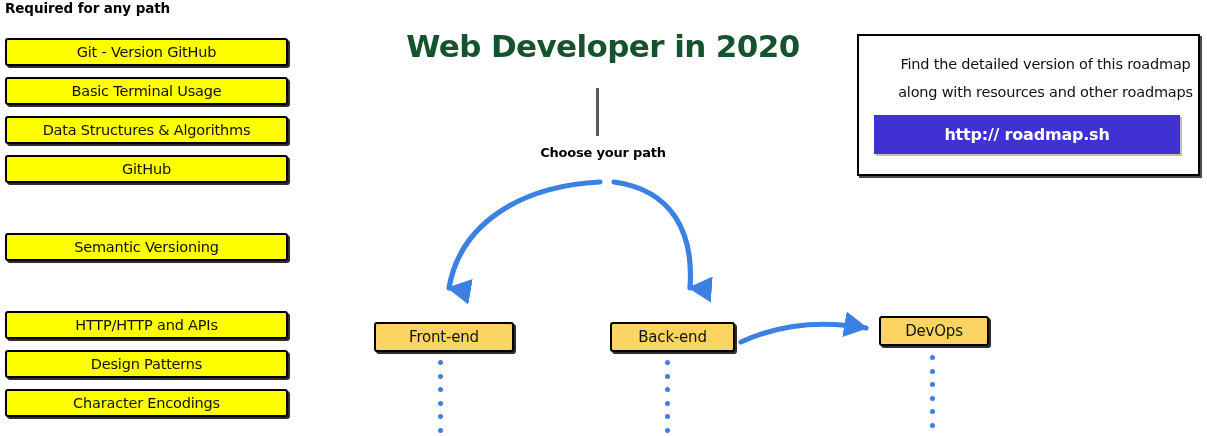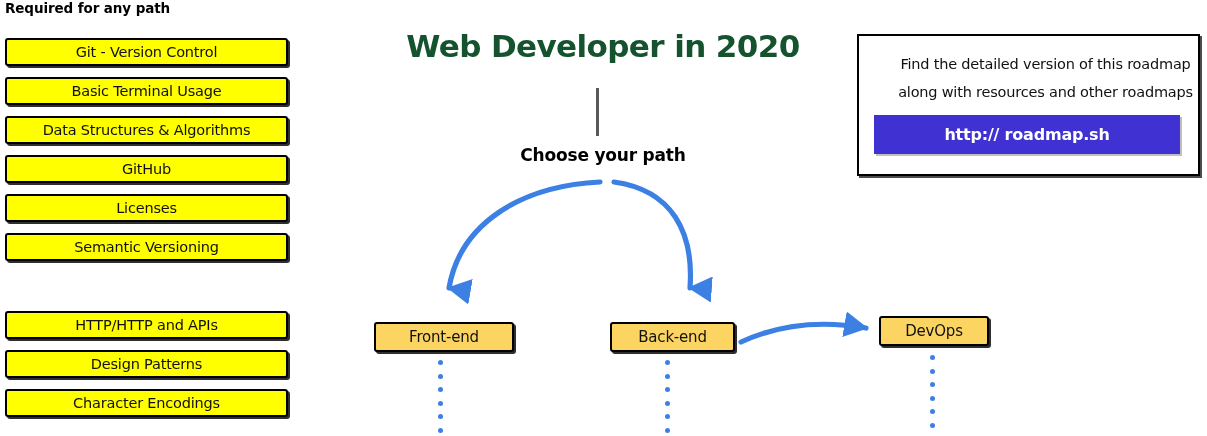--- a/index.html
+++ b/index.html
@@ -76,21 +76,21 @@
     width: 3px;
     height: 48px;
     background: #595959;
   }
   #choose-path-label {
     position: absolute;
     left: 303px;
     top: 145px;
     width: 600px;
     text-align: center;
-    font-size: 17px;
+    font-size: 13px;
     font-weight: bold;
     color: #000000;
     letter-spacing: -0.2px;
     white-space: nowrap;
   }
 
   
   #arrow-layer {
     position: absolute;
     left: 0;
@@ -185,33 +185,30 @@
     white-space: nowrap;
   }
 </style>
 </head>
 <body>
 
 <div id="required-section">
   <div id="required-heading">Required for any path</div>
 
   <div class="req-box" id="req-box-0" style="top:38px">
-    <span>Git - Version Control</span>
+    <span>Git - Version GitHub</span>
   </div>
   <div class="req-box" id="req-box-1" style="top:77px">
     <span>Basic Terminal Usage</span>
   </div>
   <div class="req-box" id="req-box-2" style="top:116px">
     <span>Data Structures &amp; Algorithms</span>
   </div>
   <div class="req-box" id="req-box-3" style="top:155px">
     <span>GitHub</span>
-  </div>
-  <div class="req-box" id="req-box-4" style="top:194px">
-    <span>Licenses</span>
   </div>
   <div class="req-box" id="req-box-5" style="top:233px">
     <span>Semantic Versioning</span>
   </div>
   <div class="req-box" id="req-box-7" style="top:311px">
     <span>HTTP/HTTP and APIs</span>
   </div>
   <div class="req-box" id="req-box-8" style="top:350px">
     <span>Design Patterns</span>
   </div>

